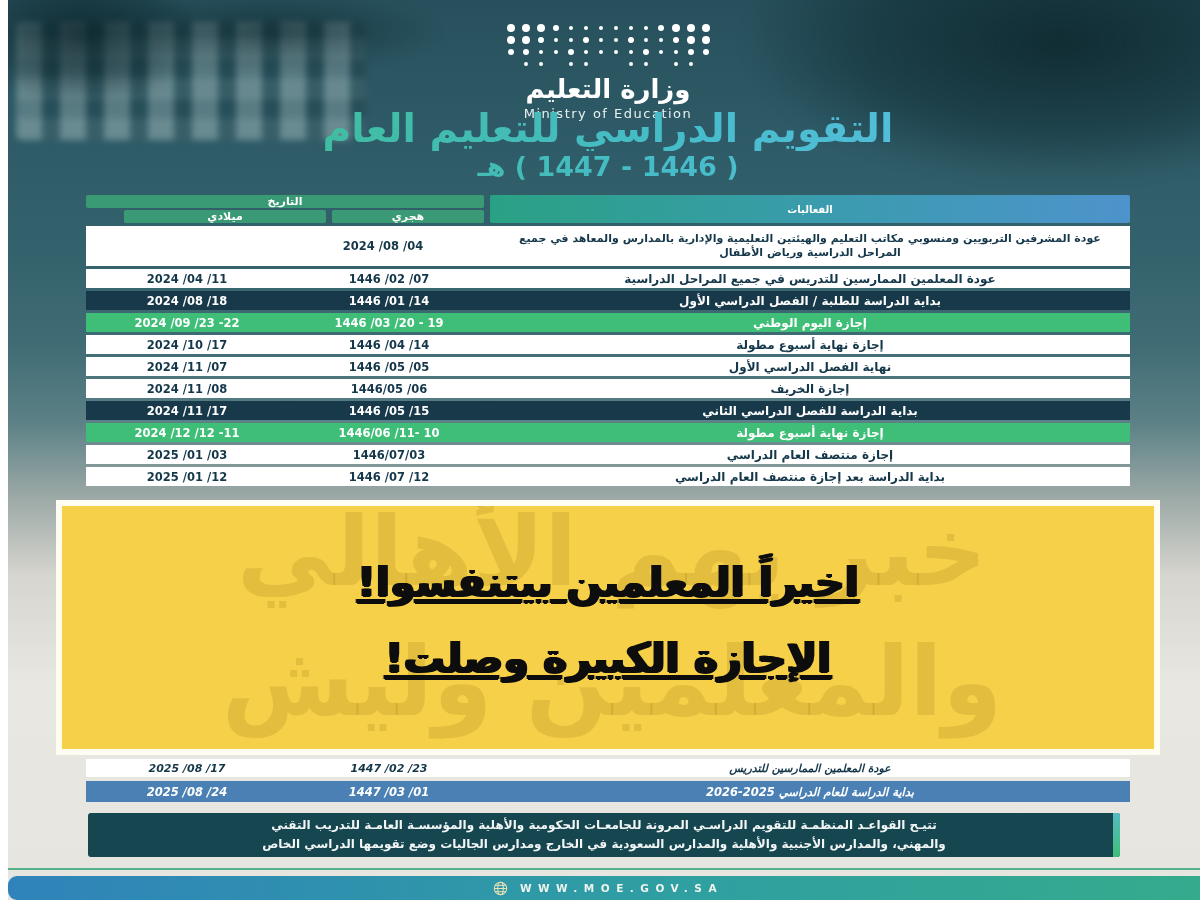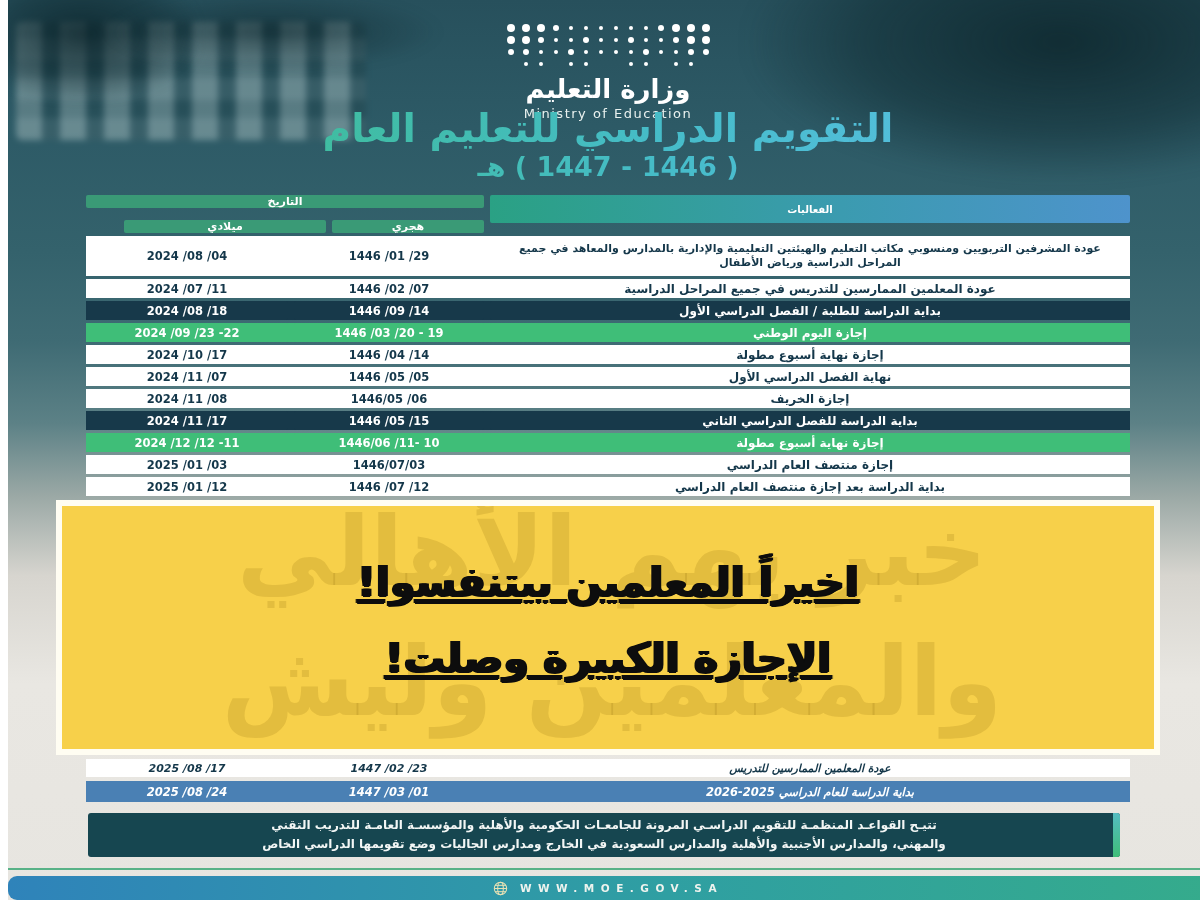--- a/index.html
+++ b/index.html
@@ -48,21 +48,21 @@
   .trow{display:flex; gap:6px; direction:rtl; margin-bottom:3px;}
   .cell{border-radius:2px; display:flex; align-items:center; justify-content:center;
         font-weight:bold; text-align:center;}
   .ev{width:640px; font-size:12px; padding:0 10px; box-sizing:border-box;}
   .dt{width:190px; font-size:11.5px; direction:ltr;}
   .mld{width:202px;}
   .h-events{width:640px; height:28px; border-radius:2px;
     background:linear-gradient(90deg,#2aa184 0%, #3b9bb0 55%, #4e93cc 100%);
     color:#fff; font-size:10px; font-weight:bold;
     display:flex; align-items:center; justify-content:center;text-align:center;}
-  .h-dates{width:398px; display:flex; flex-direction:column; gap:12px;}
+  .h-dates{width:398px; display:flex; flex-direction:column; gap:2px;}
   .h-bar{height:13px; background:#3a9a76; color:#fff; font-size:11px; font-weight:bold;
     border-radius:2px; display:flex; align-items:center; justify-content:center;}
   .h-sub{display:flex; gap:6px; direction:rtl;}
   .h-sub .h-bar{height:13px;}
   .h-hijri{width:152px;} .h-miladi{width:202px;}
   .trow .cell{height:19px;}
   .trow.tall .cell{height:40px;}
   .trow.tall .ev{font-size:11px; line-height:14px;}
   .white{background:#ffffff; color:#14374a;}
   .dark{background:#17394a; color:#ffffff;}
@@ -174,31 +174,30 @@
         <div class="h-bar">التاريخ</div>
         <div class="h-sub">
           <div class="h-bar h-hijri">هجري</div>
           <div class="h-bar h-miladi">ميلادي</div>
         </div>
       </div>
     </div>
     <div id="rows-top">
         <div class="trow white tall">
           <div class="cell ev white" dir="rtl">عودة المشرفين التربويين ومنسوبي مكاتب التعليم والهيئتين التعليمية والإدارية بالمدارس والمعاهد في جميع المراحل الدراسية ورياض الأطفال</div>
-          <div class="cell dt white">1446 /01 /29</div>
           <div class="cell dt mld white">2024 /08 /04</div>
         </div>
         <div class="trow white">
           <div class="cell ev white" dir="rtl">عودة المعلمين الممارسين للتدريس في جميع المراحل الدراسية</div>
           <div class="cell dt white">1446 /02 /07</div>
-          <div class="cell dt mld white">2024 /07 /11</div>
+          <div class="cell dt mld white">2024 /04 /11</div>
         </div>
         <div class="trow dark">
           <div class="cell ev dark" dir="rtl">بداية الدراسة للطلبة / الفصل الدراسي الأول</div>
-          <div class="cell dt dark">1446 /09 /14</div>
+          <div class="cell dt dark">1446 /01 /14</div>
           <div class="cell dt mld dark">2024 /08 /18</div>
         </div>
         <div class="trow green">
           <div class="cell ev green" dir="rtl">إجازة اليوم الوطني</div>
           <div class="cell dt green">1446 /03 /20 - 19</div>
           <div class="cell dt mld green">2024 /09 /23 -22</div>
         </div>
         <div class="trow white">
           <div class="cell ev white" dir="rtl">إجازة نهاية أسبوع مطولة</div>
           <div class="cell dt white">1446 /04 /14</div>

